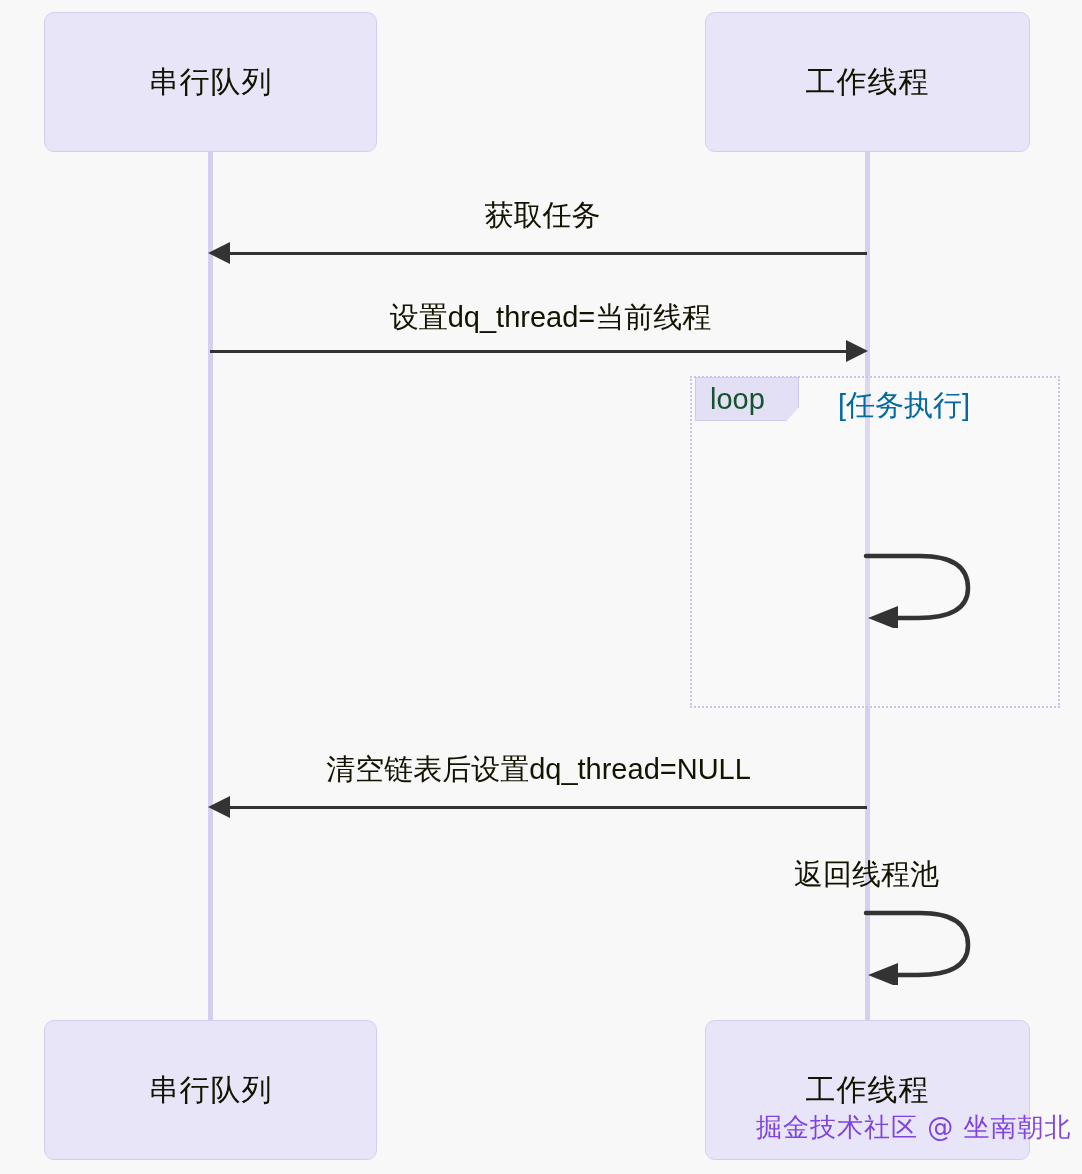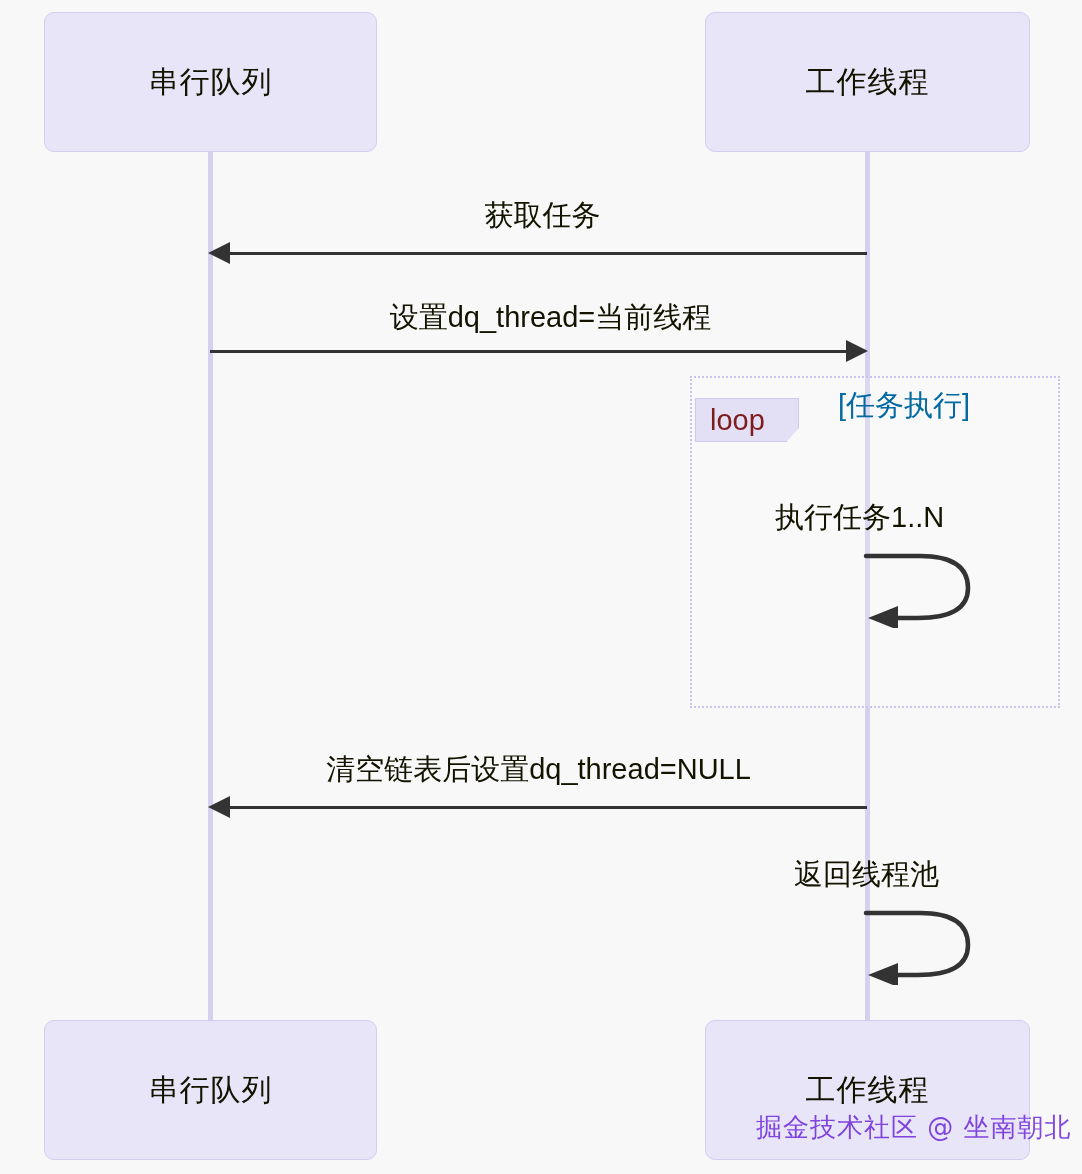--- a/index.html
+++ b/index.html
@@ -58,32 +58,32 @@
     width: 370px;
     height: 332px;
     box-sizing: border-box;
     border: 2.5px dotted #c9c2ee;
     background: rgba(255,255,255,0.18);
     z-index: 2;
   }
   #loop-tag {
     position: absolute;
     left: 695px;
-    top: 398px;
+    top: 377px;
     width: 104px;
     height: 44px;
     background: #e3e0f6;
     border: 1.5px solid #cfc9ef;
     display: flex;
     align-items: center;
     justify-content: flex-start;
     padding-left: 14px;
     box-sizing: border-box;
     font-size: 29px;
-    color: #7f1d1d;
+    color: #14532d;
     z-index: 4;
     -webkit-clip-path: polygon(0 0, 100% 0, 100% 68%, 88% 100%, 0 100%);
     clip-path: polygon(0 0, 100% 0, 100% 68%, 88% 100%, 0 100%);
   }
   #loop-cond {
     position: absolute;
     left: 838px;
     top: 386px;
     font-size: 29px;
     color: #0369a1;
@@ -200,21 +200,20 @@
   </div>
   <div class="msg-line" id="m2-line"></div>
   <div class="arrowhead arrow-right" id="m2-head"></div>
 
   <div id="loop-frame"></div>
   <div id="loop-tag">
     <span>loop</span>
   </div>
   <div id="loop-cond">[任务执行]</div>
 
-  <div class="self-label" id="self1-label">执行任务1..N</div>
   <div class="self-msg" id="self1">
     <svg width="130" height="80" viewBox="0 0 130 80" xmlns="http://www.w3.org/2000/svg">
       <path d="M 6 8 L 60 8 Q 108 8 108 40 Q 108 70 58 70 L 34 70" fill="none" stroke="#333333" stroke-width="4.5" stroke-linecap="round"></path>
       <polygon points="38,58 38,82 8,70" fill="#333333"></polygon>
     </svg>
   </div>
 
   <div class="msg-label" id="m3-label" style="left: 0px; width: 1082px; text-align: center;">
     <span style="display: inline-block; position: relative; left: -2.5px;">
       <span>清空链表后设置dq_thread=NULL</span>

